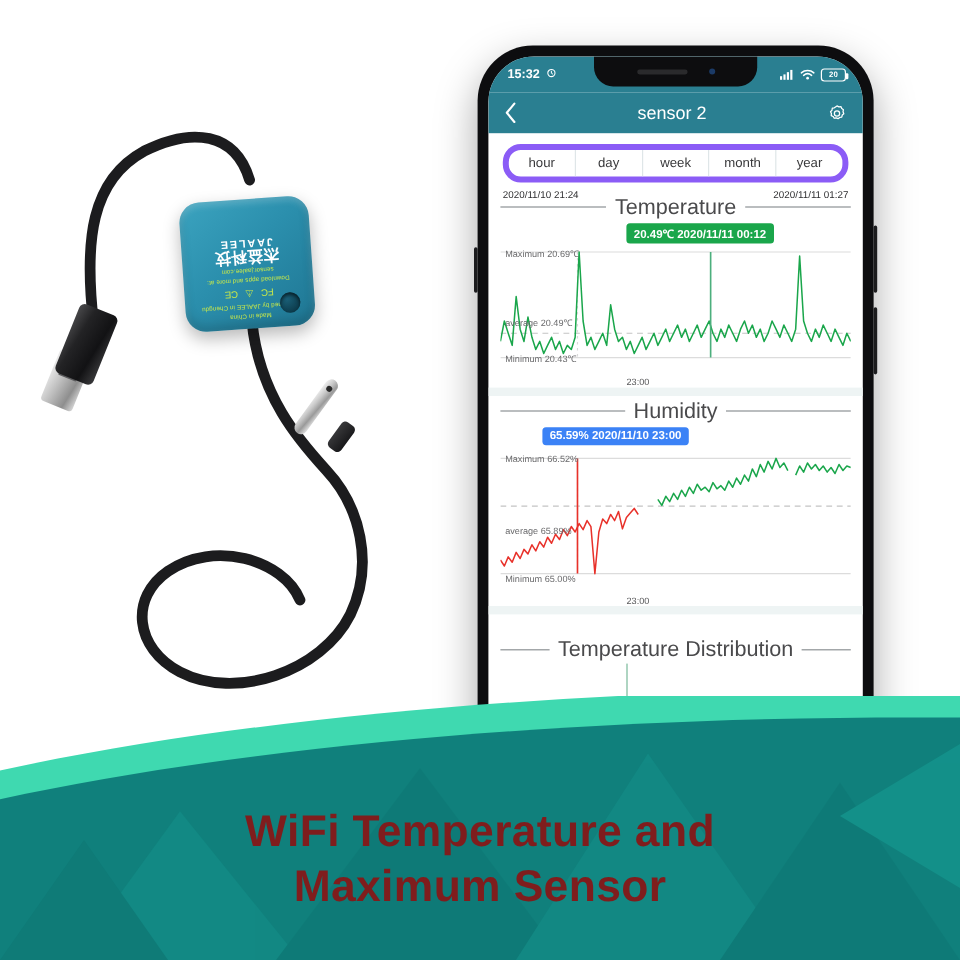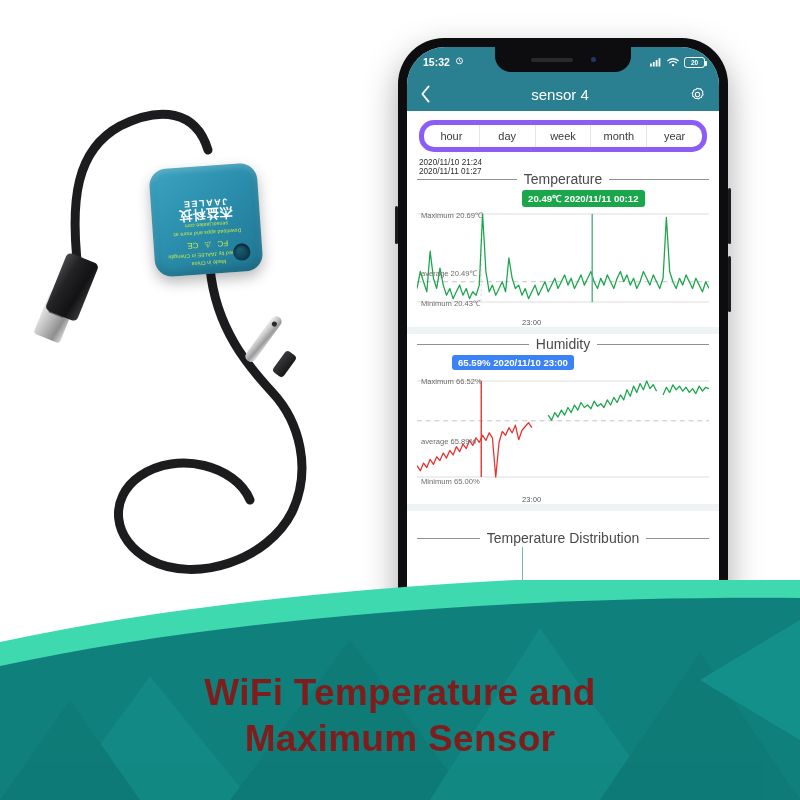--- a/index.html
+++ b/index.html
@@ -97,24 +97,24 @@
     height: 34px; background: #2a7f91; color: #fff; display: flex;
     align-items: center; justify-content: space-between; padding: 0 13px;
   }
   .nav-title { font-size: 15px; font-weight: 500; }
 
   .tabs { display: flex; margin: 9px 12px 6px; border: 5px solid #8b5cf6; border-radius: 15px; overflow: hidden; background: #fff; }
   .tab { flex: 1; text-align: center; font-size: 11px; color: #39393b; padding: 5px 0; border-right: 1px solid #dfe6e8; }
   .tab:last-child { border-right: none; }
 
   .chartzone { position: relative; padding: 0 10px; }
-  .timerow { display: flex; justify-content: space-between; font-size: 8.2px; color: #2e2e30; padding: 0 2px; margin-bottom: -7px; flex-direction: column; }
+  .timerow { display: flex; justify-content: space-between; font-size: 8.2px; color: #2e2e30; padding: 0 2px; margin-bottom: -7px; }
   .sectitle { display: flex; align-items: center; gap: 7px; margin: 2px 0 1px; }
   .sectitle .rule { flex: 1; height: 1px; background: #8d9295; }
-  .sectitle span { font-size: 14px; color: #4a4a4c; white-space: nowrap; }
+  .sectitle span { font-size: 18px; color: #4a4a4c; white-space: nowrap; }
 
   .plot { position: relative; height: 128px; text-align: right; }
   .plot svg { display: block; width: 100%; height: 100%; }
   .lbl { position: absolute; font-size: 7.6px; color: #6a6a6c; left: 4px; white-space: nowrap; }
   .axis-x { position: absolute; bottom: -11px; left: 36%; font-size: 7.6px; color: #58585a; }
   .callout {
     position: absolute; top: 2px; padding: 2px 6px; border-radius: 3px;
     color: #fff; font-size: 9.6px; font-weight: bold; white-space: nowrap; z-index: 3;
   }
   .callout.temp { background: #1aa64b; left: 36%; }
@@ -199,21 +199,21 @@
           <span class="battery">
             <span>20</span>
           </span>
         </div>
       </div>
 
       <div class="navbar">
         <svg width="11" height="18" viewBox="0 0 12 20">
           <path d="M9.5 1.5 L2.5 10 L9.5 18.5" stroke="#fff" stroke-width="2" fill="none" stroke-linecap="round" stroke-linejoin="round"></path>
         </svg>
-        <div class="nav-title">sensor 4</div>
+        <div class="nav-title">sensor 2</div>
         <svg width="17" height="17" viewBox="0 0 24 24">
           <path d="M12 3.2l2.2 1.1 2.4-.3 1 2.2 2 1.4-.5 2.4.9 2.3-1.8 1.6-.6 2.4-2.4.4-1.9 1.5-2.2-1-2.4.5-1.3-2.1-2.2-1 .2-2.4-1-2.2 1.7-1.7.4-2.4 2.4-.5z" fill="none" stroke="#fff" stroke-width="1.5" stroke-linejoin="round"></path>
           <circle cx="12" cy="12" r="3.1" fill="none" stroke="#fff" stroke-width="1.5"></circle>
         </svg>
       </div>
 
       <div class="tabs">
         <div class="tab">hour</div>
         <div class="tab">day</div>
         <div class="tab">week</div>

